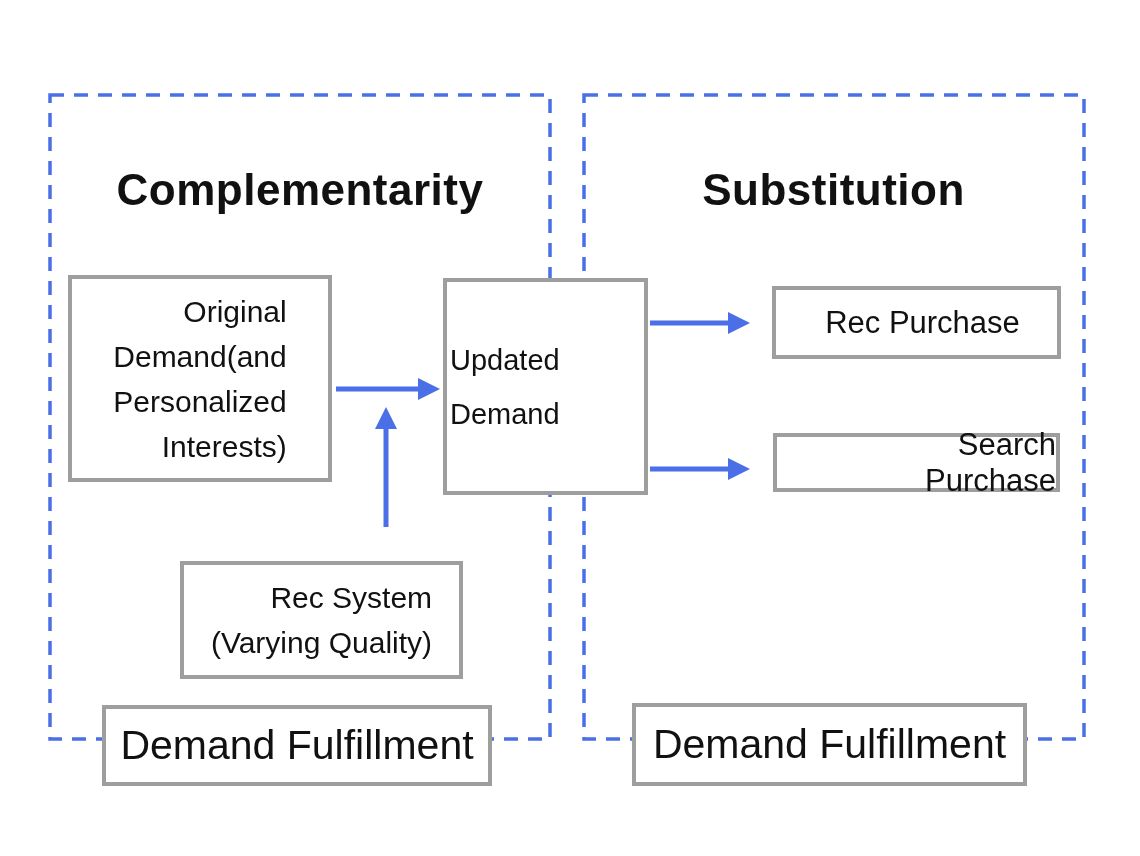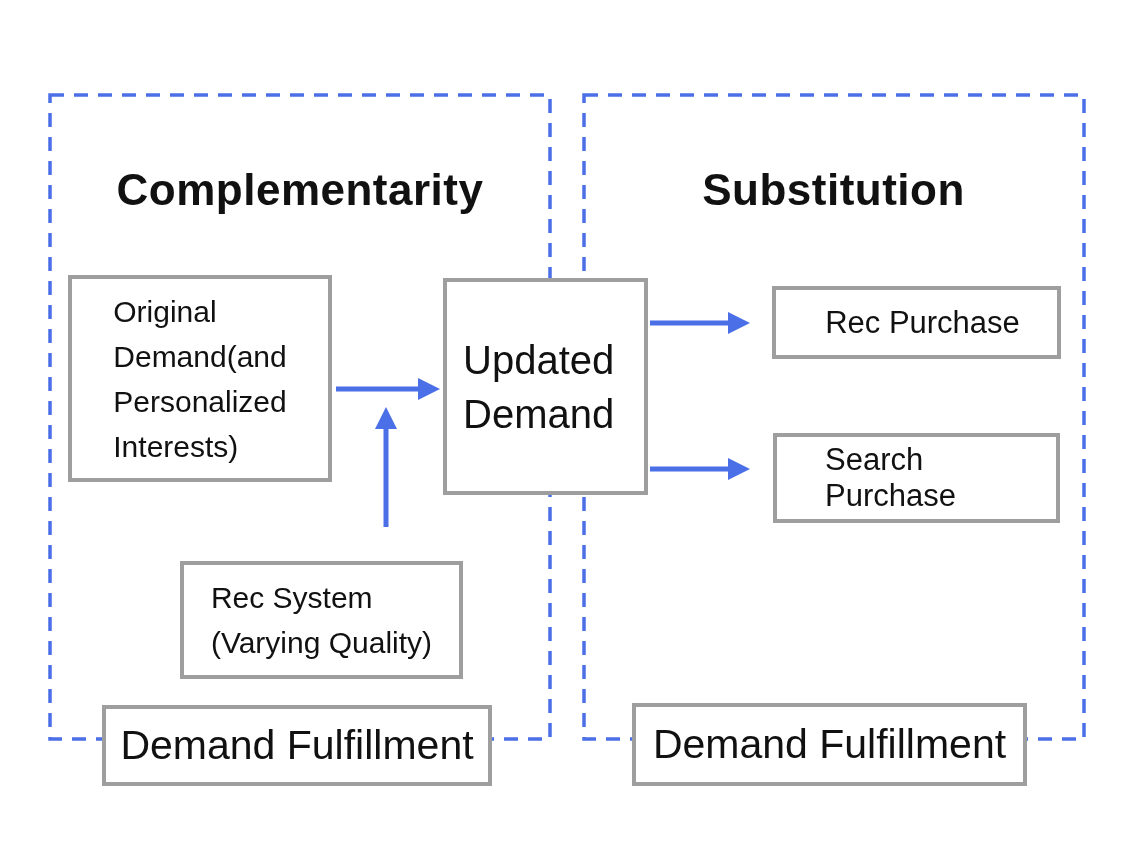--- a/index.html
+++ b/index.html
@@ -23,28 +23,28 @@
     margin-top:47px;
   }
   #title-complementarity{left:48px;top:118px;width:504px;}
   #title-substitution{left:582px;top:118px;width:503px;text-align:center;}
   .node{
     position:absolute;z-index:2;
     box-sizing:border-box;
     background:#ffffff;
     border:4px solid var(--gray,#9e9e9e);
     display:flex;align-items:center;justify-content:center;
-    text-align:left;
+    text-align:right;
     white-space:pre-line;
     color:var(--text,#111);
   }
   #original-demand{left:68px;top:275px;width:264px;height:207px;font-size:30px;line-height:45px;}
-  #updated-demand{left:443px;top:278px;width:205px;height:217px;font-size:40px;line-height:54px;justify-content:flex-start;text-align:left;padding-left:16px;}
+  #updated-demand{left:443px;top:278px;width:205px;height:217px;font-size:29px;line-height:54px;justify-content:flex-start;text-align:left;padding-left:3px;}
   #rec-purchase{left:772px;top:286px;width:289px;height:73px;font-size:31px;padding-left:12px;}
-  #search-purchase{left:773px;top:433px;width:287px;height:90px;font-size:31px;padding-left:48px;}
+  #search-purchase{left:773px;top:433px;width:287px;height:59px;font-size:31px;padding-left:48px;}
   #rec-system{left:180px;top:545px;width:283px;height:118px;font-size:30px;line-height:45px;margin-top:16px;}
   #demand-fulfillment-left{left:102px;top:705px;width:390px;height:81px;font-size:41px;}
   #demand-fulfillment-right{left:632px;top:703px;width:395px;height:83px;font-size:41px;}
   .frame{fill:none;stroke:var(--accent,#4a6fe6);stroke-width:3.5;stroke-dasharray:14 10;}
   .arrow{stroke:var(--accent,#4a6fe6);stroke-width:5;}
   .arrowhead{fill:var(--accent,#4a6fe6);}
 </style>
 </head>
 <body>
 

